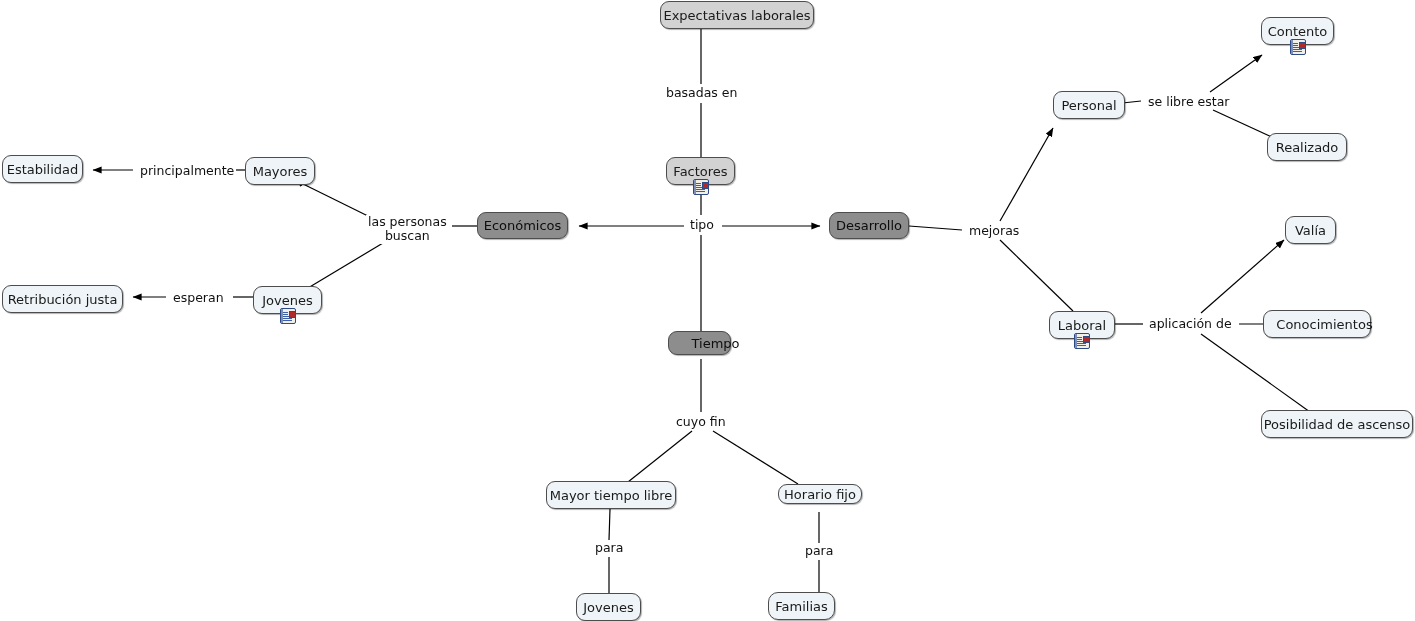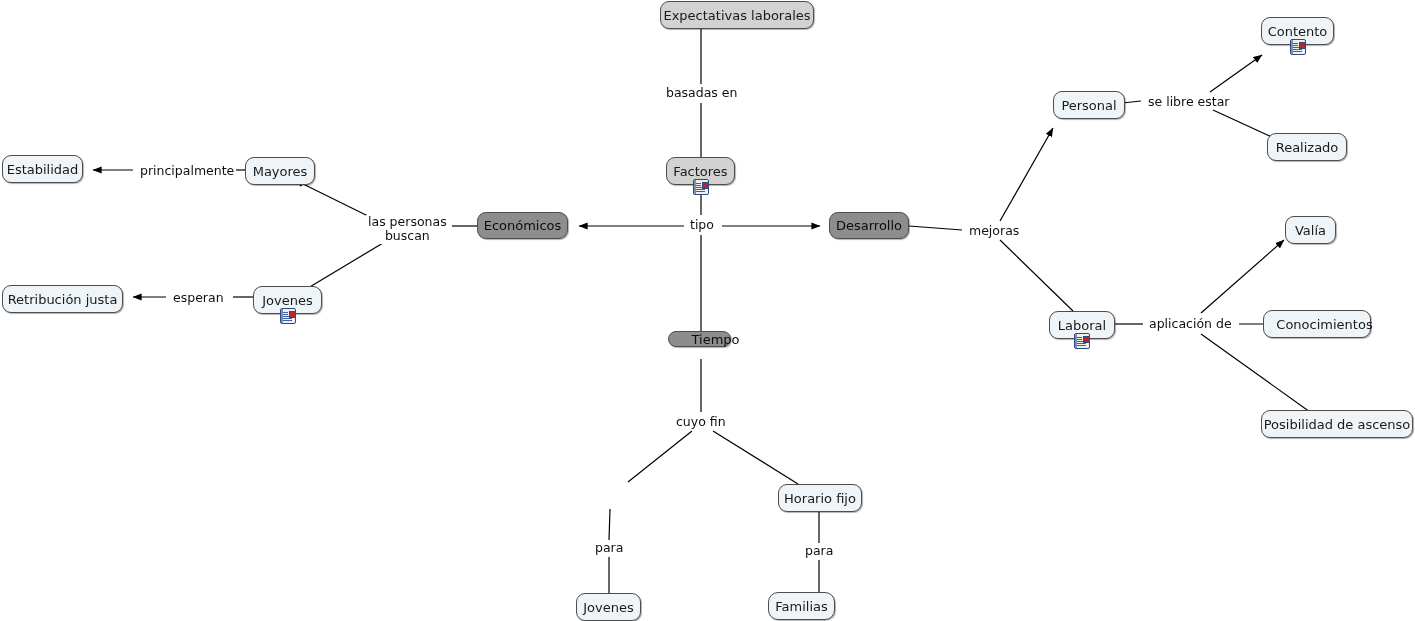--- a/index.html
+++ b/index.html
@@ -184,21 +184,21 @@
   </div>
 
   <div class="node shade-dark" style="left:477px; top:212px; width:91px; height:27px;text-align:center;">
     <span class="node-label">Económicos</span>
   </div>
 
   <div class="node shade-dark" style="left:829px; top:212px; width:80px; height:27px;">
     <span class="node-label">Desarrollo</span>
   </div>
 
-  <div class="node shade-dark" style="left:668px; top:331px; width:63px; height:16px;padding-left:32px;">
+  <div class="node shade-dark" style="left:668px; top:331px; width:63px; height:24px;padding-left:32px;">
     <span class="node-label">Tiempo</span>
   </div>
 
   <div class="node shade-light" style="left:245px; top:157px; width:70px; height:28px;">
     <span class="node-label">Mayores</span>
   </div>
 
   <div class="node shade-light" style="left:2px; top:155px; width:81px; height:28px;">
     <span class="node-label">Estabilidad</span>
   </div>
@@ -259,22 +259,25 @@
   </div>
 
   <div class="node shade-light" style="left:1263px; top:310px; width:108px; height:28px;padding-left:15px;">
     <span class="node-label">Conocimientos</span>
   </div>
 
   <div class="node shade-light" style="left:1261px; top:410px; width:152px; height:28px;">
     <span class="node-label">Posibilidad de ascenso</span>
   </div>
 
-
-  <div class="node shade-light" style="left:778px; top:484px; width:84px; height:28px;">
+  <div class="node shade-light" style="left:546px; top:481px; width:130px; height:28px;">
+    <span class="node-label">Mayor tiempo libre</span>
+  </div>
+
+  <div class="node shade-light" style="left:778px; top:484px; width:84px; height:20px;">
     <span class="node-label">Horario fijo</span>
   </div>
 
   <div class="node shade-light" style="left:576px; top:593px; width:65px; height:28px;">
     <span class="node-label">Jovenes</span>
   </div>
 
   <div class="node shade-light" style="left:768px; top:592px; width:67px; height:28px;border-radius:10px;">
     <span class="node-label">Familias</span>
   </div>

